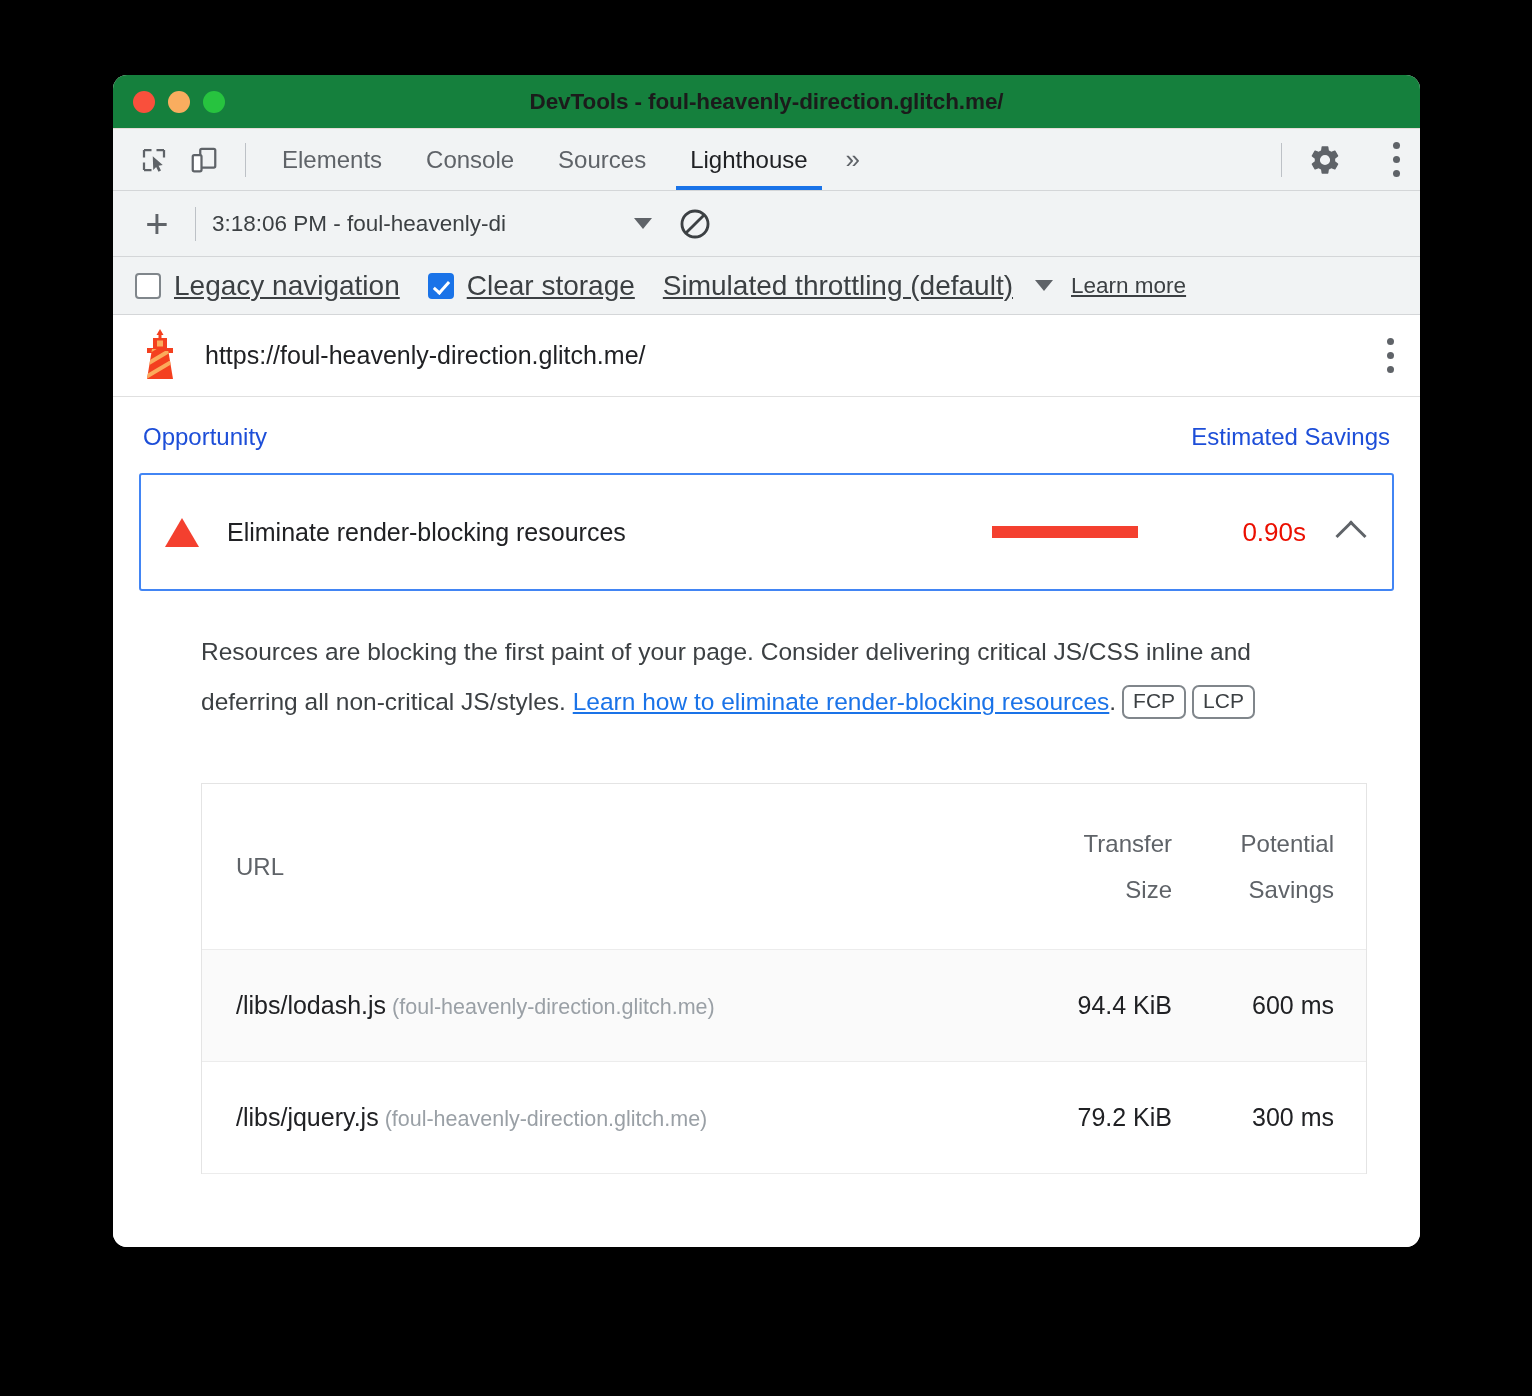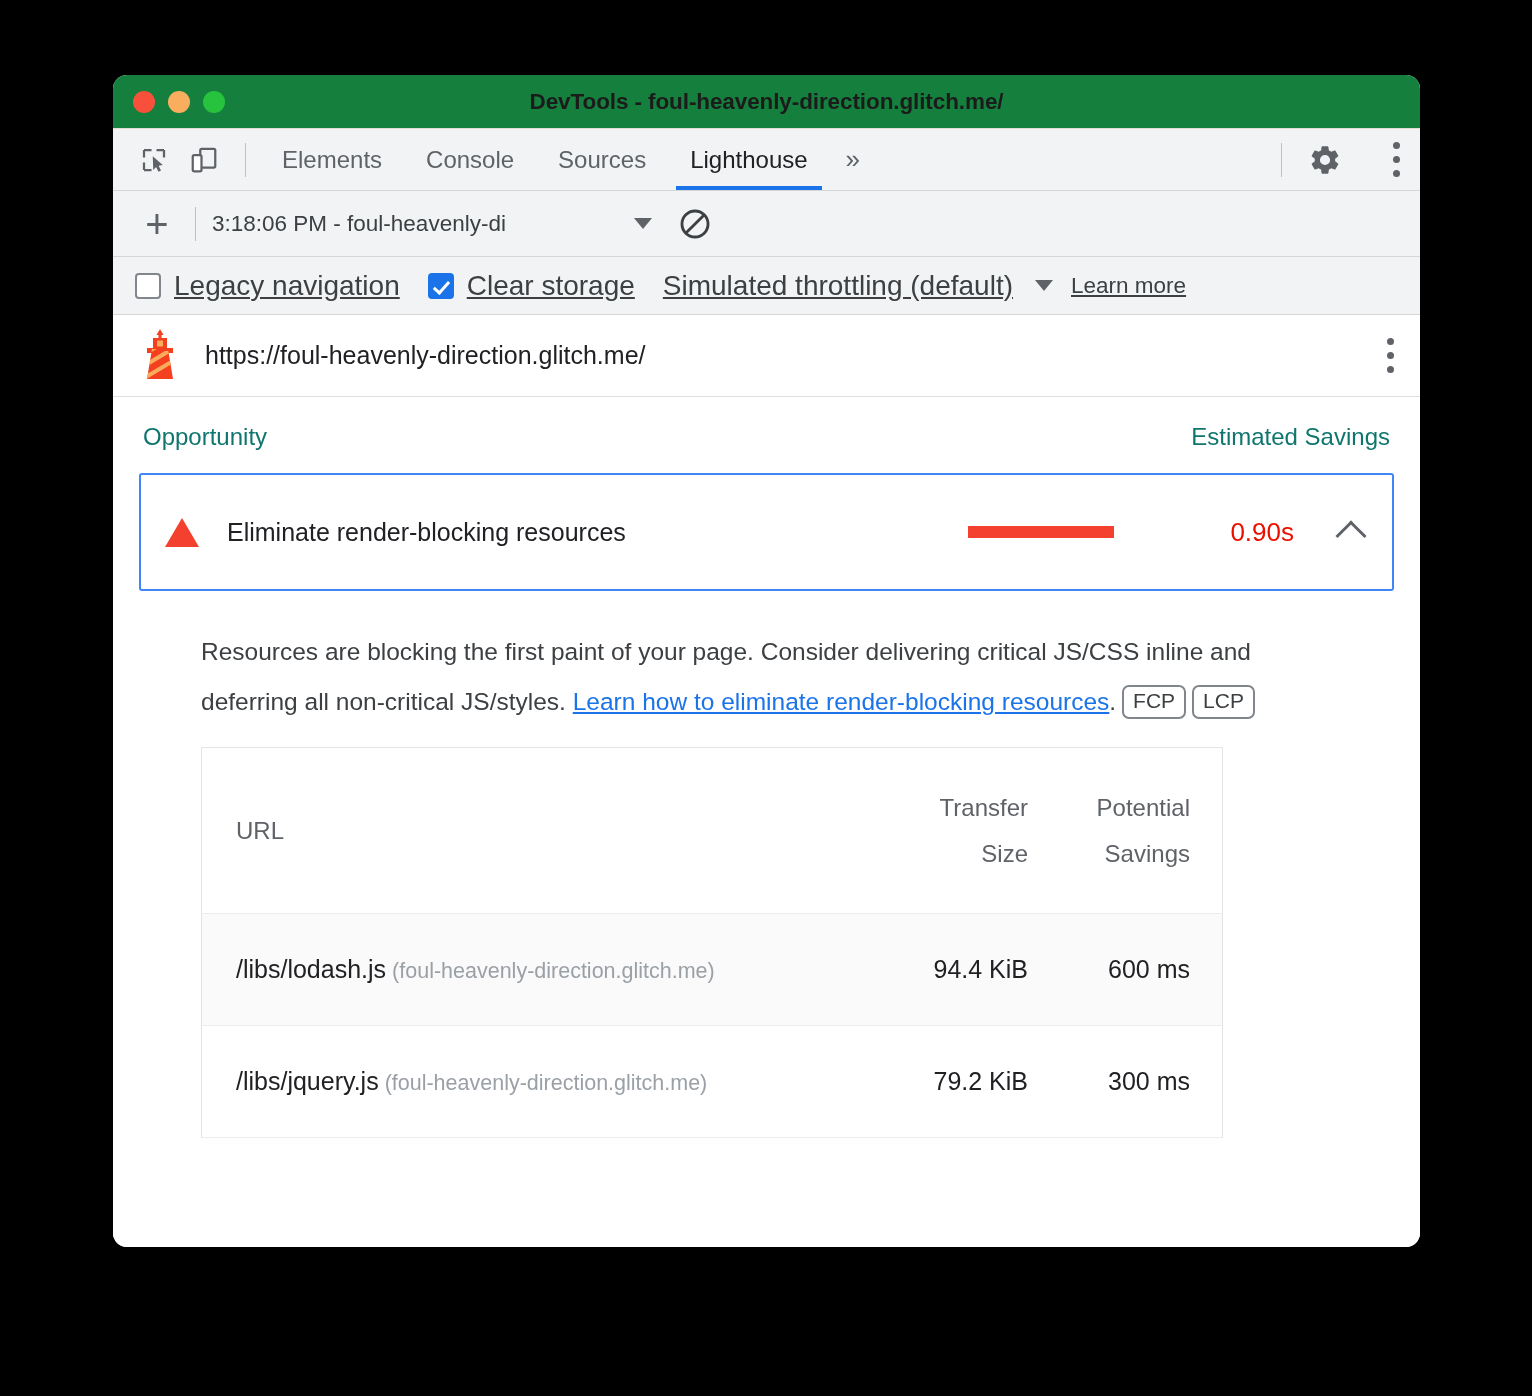--- a/index.html
+++ b/index.html
@@ -205,40 +205,40 @@
     background: #ffffff;
     padding: 0 26px;
     overflow: hidden;
   }
   .col-head {
     display: flex;
     align-items: center;
     justify-content: space-between;
     padding: 26px 4px 22px 4px;
     font-size: 24px;
-    color: #0f766e;
+    color: #1d4ed8;
   }
 
   .opp-row {
     border: 2px solid #4285f4;
     border-radius: 3px;
     height: 118px;
     display: flex;
     align-items: center;
     padding: 0 30px 0 24px;
   }
   .warn-tri {
     width: 0; height: 0;
     border-left: 17px solid transparent;
     border-right: 17px solid transparent;
     border-bottom: 29px solid #f4402f;
     margin-right: 28px;
   }
   .opp-title { font-size: 25px; color: #202124; }
-  .opp-right { margin-left: auto; display: flex; align-items: center; gap: 12px; }
+  .opp-right { margin-left: auto; display: flex; align-items: center; gap: 0; }
   .savings-bar {
     width: 146px;
     height: 12px;
     background: #f4402f;
     margin-right: 72px;
   }
   .savings-val {
     font-size: 26px;
     color: #eb0f00;
     min-width: 96px;
@@ -268,22 +268,22 @@
     padding: 1px 9px 3px 9px;
     font-size: 21px;
     color: #3c4043;
     line-height: 26px;
     vertical-align: 2px;
     margin-left: 6px;
   }
 
   
   .tbl {
-    margin: 20px 0 0 62px;
-    width: 1022px;
+    margin: 56px 0 0 62px;
+    width: 1166px;
     border: 1px solid #e4e4e4;
     border-bottom: none;
   }
   .tbl-row { display: flex; align-items: center; }
   .tbl-head {
     height: 166px;
     border-bottom: 1px solid #ececec;
     align-items: center;
   }
   .tbl-body-row {

